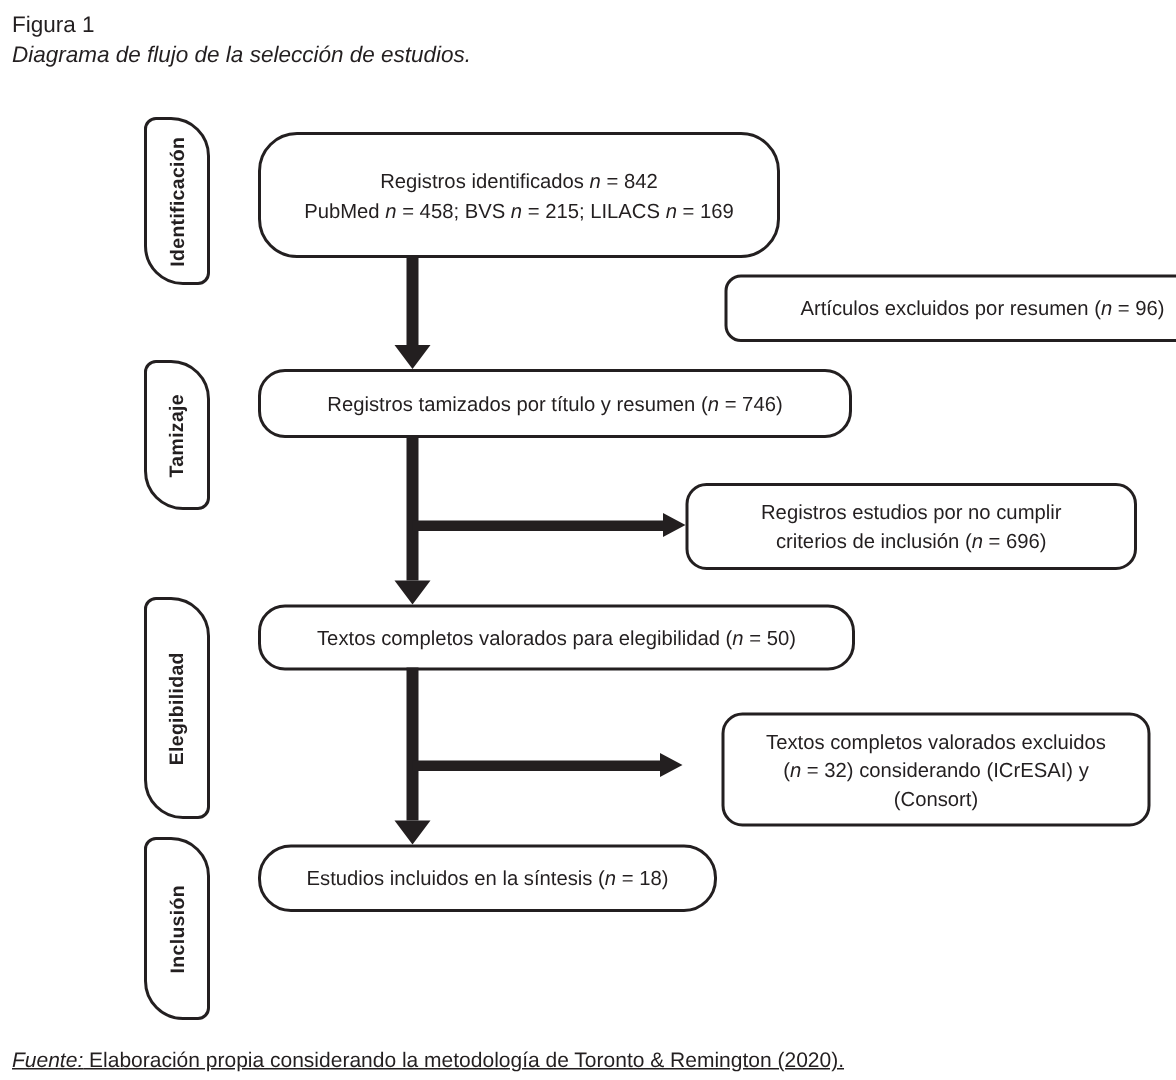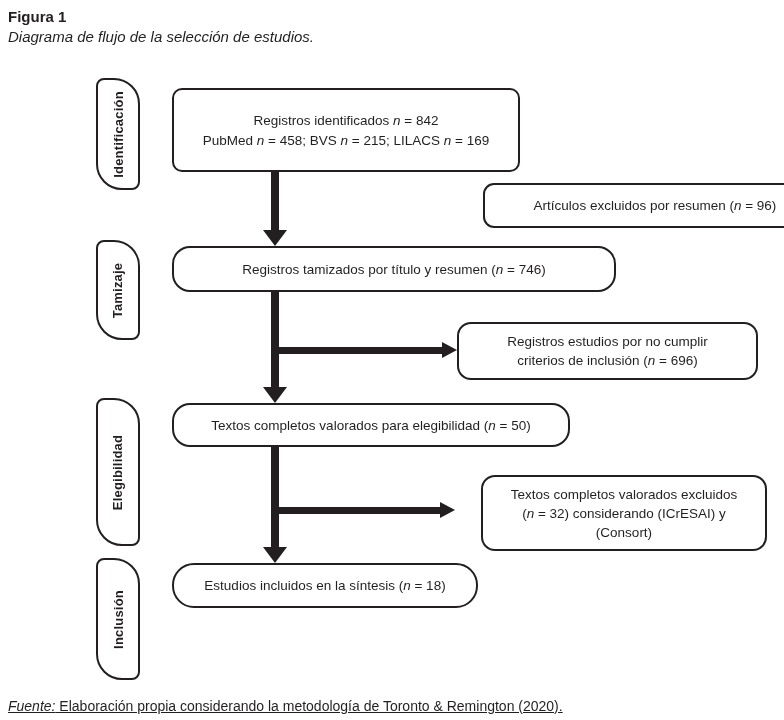--- a/index.html
+++ b/index.html
@@ -13,21 +13,21 @@
   .page {
     position: relative;
     width: 784px;
     height: 720px;
     background: var(--paper);
     overflow: hidden;
   }
   
   .fig-label {
     position: absolute; left: 8px; top: 8px;
-    font-size: 15px; font-weight: 700;
+    font-size: 15px; font-weight: 400;
   }
   .fig-caption {
     position: absolute; left: 8px; top: 28px;
     font-size: 15px; font-style: italic;
   }
   
   .stage-tab {
     position: absolute; left: 96px; width: 44px;
     background: var(--paper);
     border: 2px solid var(--ink);
@@ -44,21 +44,21 @@
     position: absolute;
     background: var(--paper);
     border: 2px solid var(--ink);
     display: flex; flex-direction: column;
     align-items: center; justify-content: center;
     text-align: center;
     font-size: 13.5px; line-height: 19px;
     padding: 4px 10px;
   }
   .main-box { border-radius: 18px; }
-  .main-box.first { border-radius: 10px; }
+  .main-box.first { border-radius: 26px; }
   .main-box.first .box-line + .box-line { margin-top: 1px; }
   .side-box { border-radius: 14px; }
   .box-line i { font-style: italic; }
   
   .shaft-v {
     position: absolute; width: 8px; background: var(--ink); left: 271px;
   }
   .head-down {
     position: absolute; left: 263px; width: 0; height: 0;
     border-left: 12px solid transparent;
@@ -101,21 +101,21 @@
   </div>
   <div class="stage-tab" style="top:558px; height:122px;">
     <span class="stage-label">Inclusión</span>
   </div>
 
   <div class="flow-box main-box first" style="left:172px; top:88px; width:348px; height:84px;">
     <div class="box-line math-n">Registros identificados <i>n</i> = 842</div>
     <div class="box-line math-n">PubMed <i>n</i> = 458; BVS <i>n</i> = 215; LILACS <i>n</i> = 169</div>
   </div>
 
-  <div class="flow-box main-box" style="left:172px; top:246px; width:444px; height:46px;">
+  <div class="flow-box main-box" style="left:172px; top:246px; width:396px; height:46px;">
     <div class="box-line math-n">Registros tamizados por título y resumen (<i>n</i> = 746)</div>
   </div>
 
   <div class="flow-box main-box" style="left:172px; top:403px; width:398px; height:44px;">
     <div class="box-line math-n">Textos completos valorados para elegibilidad (<i>n</i> = 50)</div>
   </div>
 
   <div class="flow-box main-box" style="left:172px; top:563px; width:306px; height:45px;border-radius:22px;">
     <div class="box-line math-n">Estudios incluidos en la síntesis (<i>n</i> = 18)</div>
   </div>

